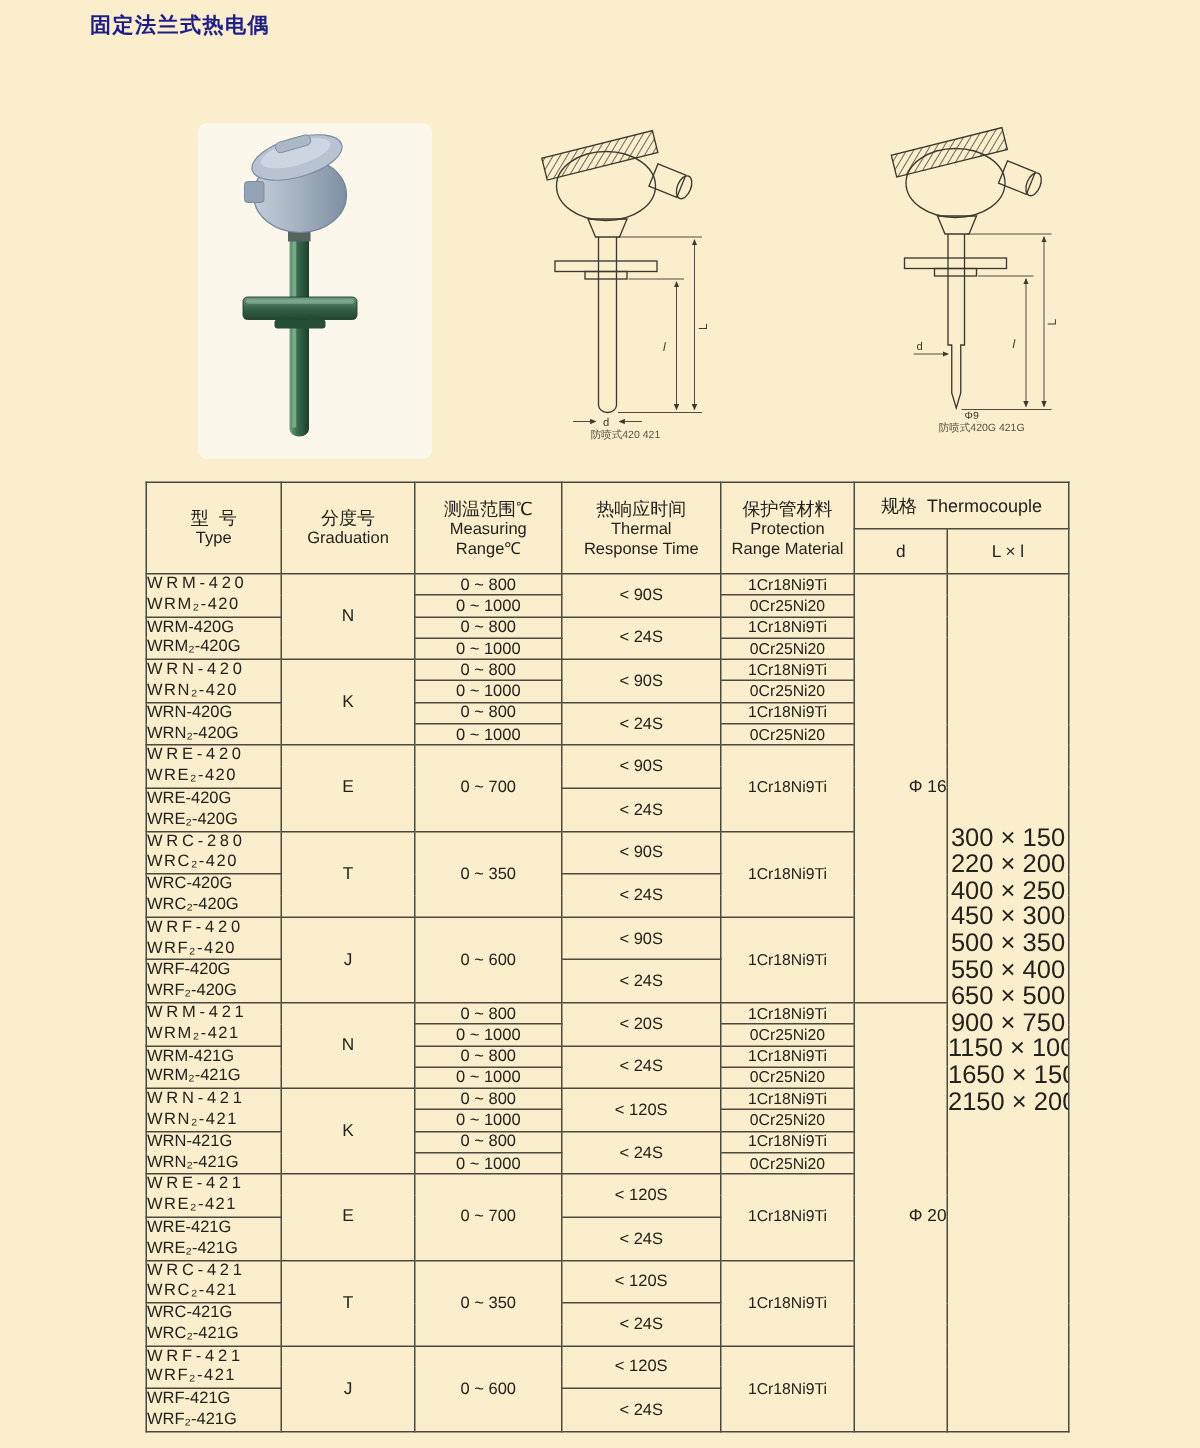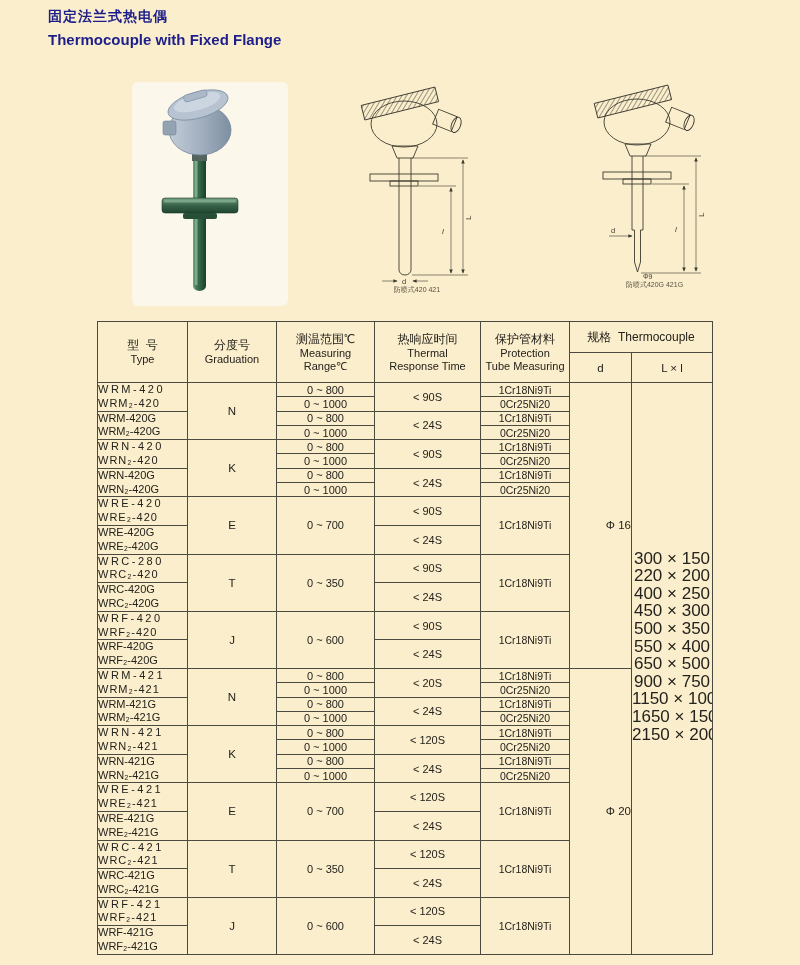--- a/index.html
+++ b/index.html
@@ -6,21 +6,21 @@
   body {
     width:800px; height:965px; position:relative;
     background:#fbeecd;
     font-family:"Liberation Sans", sans-serif;
     color:#23221c;
     overflow:hidden;
   }
   .pre { white-space:pre; }
 
   
-  .titles { position:absolute; left:48px; top:8px; color:#1d1e8a; }
+  .titles { position:absolute; left:60px; top:8px; color:#1d1e8a; }
   .title-zh { font-size:14px; font-weight:bold; letter-spacing:1px; }
   .title-en { font-size:15px; font-weight:bold; margin-top:5px; }
 
   
   .fig { position:absolute; }
   .fig-photo   { left:126px; top:80px; width:168px; height:228px; }
   .fig-draw1   { left:342px; top:84px; width:150px; height:202px; }
   .fig-draw2   { left:575px; top:84px; width:155px; height:196px; }
   .fig-caption {
     position:absolute; font-size:7px; color:#55503f; text-align:center; width:150px;
@@ -56,21 +56,20 @@
   td.dcol { font-size:11.5px; white-space:pre;text-align:right; }
   td.lxl  { vertical-align:middle; }
   .lxl-list { position:relative; top:-22px; }
   .lxl-list div { line-height:17.6px; font-size:17px; text-align:center; white-space:pre; }
 </style>
 </head>
 <body>
 
 <div class="titles">
   <div class="title-zh">固定法兰式热电偶</div>
-  <div class="title-en">Thermocouple with Fixed Flange</div>
 </div>
 
 <div class="fig fig-photo">
   <svg width="168" height="228" viewBox="0 0 168 228">
     <defs>
       <linearGradient id="headG" x1="0" y1="0" x2="1" y2="0">
         <stop offset="0" stop-color="#c3cdd9"></stop>
           <stop offset="0.55" stop-color="#9fadbd"></stop>
           <stop offset="1" stop-color="#7e8fa2"></stop>
       </linearGradient>
@@ -219,21 +218,21 @@
         <div class="h-en">Range℃</div>
       </th>
       <th rowspan="2">
         <div class="h-zh">热响应时间</div>
         <div class="h-en">Thermal</div>
         <div class="h-en">Response Time</div>
       </th>
       <th rowspan="2">
         <div class="h-zh">保护管材料</div>
         <div class="h-en">Protection</div>
-        <div class="h-en">Tube Measuring</div>
+        <div class="h-en">Range Material</div>
       </th>
       <th colspan="2" class="spec-th pre">规格  Thermocouple</th>
     </tr>
     <tr class="h2">
       <th class="subhead">d</th>
       <th class="subhead pre">L × l</th>
     </tr>
   </thead>
   <tbody>
       <tr>

